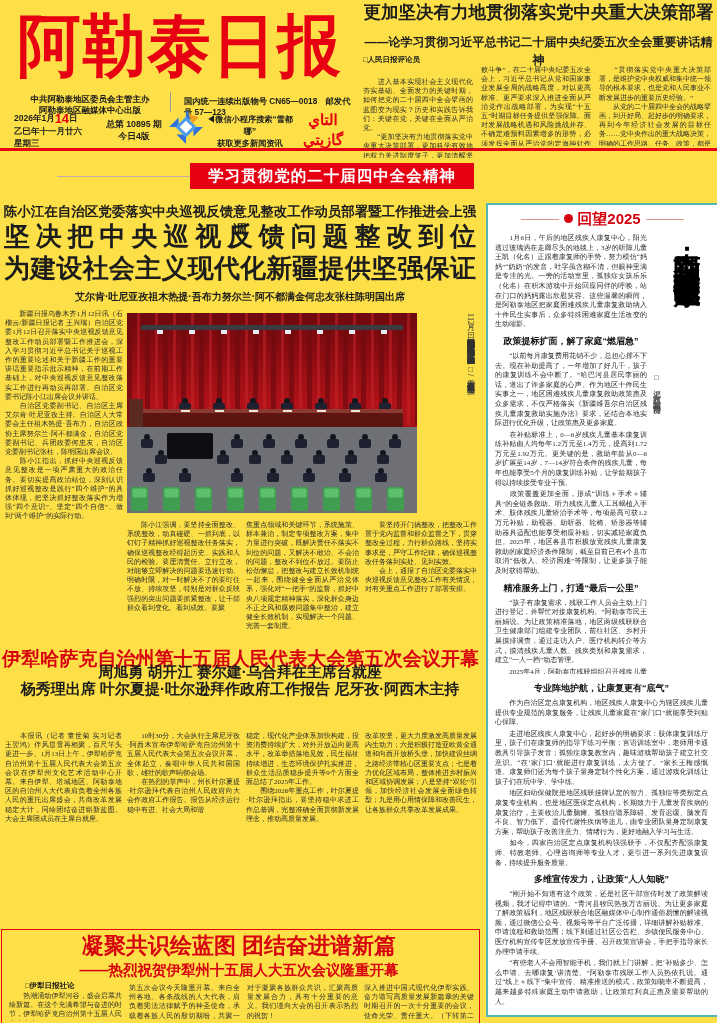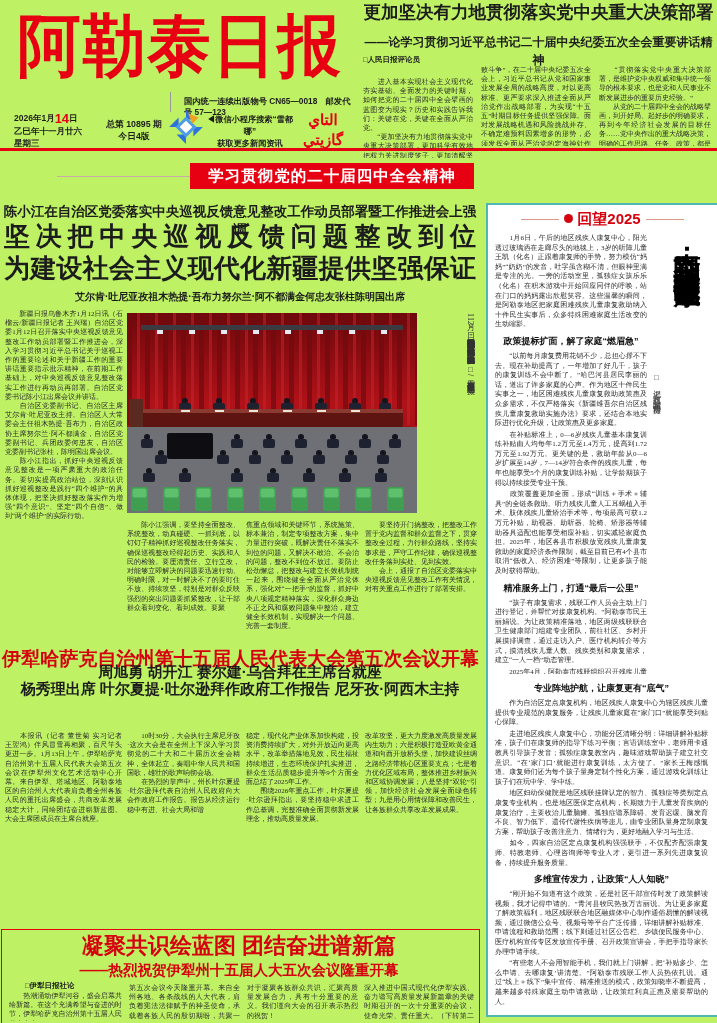--- a/index.html
+++ b/index.html
@@ -1,16 +1,16 @@
 <!DOCTYPE html>
 <html><head>
 <meta charset="utf-8">
 <style>
   html,body{margin:0;padding:0;background:#e8e8e4;}
-  #page{position:relative;width:717px;height:1023px;background:#bef264;margin:0 auto;
+  #page{position:relative;width:717px;height:1023px;background:#fde047;margin:0 auto;
         overflow:hidden;font-family:"Liberation Serif",serif;color:#1c1c1c;text-decoration:underline;}
   .abs{position:absolute;}
   .col{position:absolute;font-size:7px;line-height:9.2px;text-align:justify;
        overflow:hidden;white-space:pre-line;color:#2a2a2a;}
   
   .masthead-title{left:2px;top:4px;width:356px;font-size:63px;font-weight:900;color:#e60012;
       font-family:"Liberation Serif",serif;letter-spacing:2px;line-height:84px;text-align:center;
       transform:scaleY(1.08);}
   .org{left:14px;top:94px;width:152px;font-size:8.5px;font-weight:bold;line-height:11px;
       text-align:center;font-family:"Liberation Sans",sans-serif;}
@@ -84,20 +84,24 @@
       font-family:"Liberation Sans",sans-serif;letter-spacing:-1px;line-height:48px;}
   .rv-wide{position:absolute;left:7px;top:472px;width:213px;height:332px;overflow:hidden;}
 </style>
 </head>
 <body>
 
 <div id="page">
 
   <div class="abs masthead-title">阿勒泰日报</div>
 
+  <div class="abs org">
+    <div>中共阿勒泰地区委员会主管主办</div>
+    <div>阿勒泰地区融媒体中心出版</div>
+  </div>
 
   <div class="abs vdivider"></div>
 
   <div class="abs pubno">国内统一连续出版物号 CN65—0018　邮发代号 57—123</div>
 
   <div class="abs dateblock">
     <div><span>2026年1月</span><span class="big">14</span><span>日</span></div>
     <div>乙巳年十一月廿六</div>
     <div>星期三</div>
   </div>
@@ -252,21 +256,21 @@
   <div class="col" style="left:127px;top:521px;width:113px;height:121px;">　　陈小江强调，要坚持全面整改、系统整改，动真碰硬、一抓到底，以钉钉子精神抓好巡视整改任务落实，确保巡视整改经得起历史、实践和人民的检验。要厘清责任、立行立改，对能够立即解决的问题要迅速行动、明确时限，对一时解决不了的要盯住不放、持续攻坚，特别是对群众反映强烈的突出问题要抓紧整改，让干部群众看到变化、看到成效。要聚</div>
   <div class="col" style="left:246px;top:521px;width:113px;height:121px;">焦重点领域和关键环节，系统施策、标本兼治，制定专项整改方案，集中力量进行突破，既解决责任不落实不到位的问题，又解决不敢治、不会治的问题，整改不到位不放过。要防止松劲懈怠，把整改与建立长效机制统一起来，围绕健全全面从严治党体系，强化对“一把手”的监督，抓好中央八项规定精神落实，深化群众身边不正之风和腐败问题集中整治，建立健全长效机制，实现解决一个问题、完善一套制度。</div>
   <div class="col" style="left:365px;top:521px;width:112px;height:121px;">　　要坚持开门搞整改，把整改工作置于党内监督和群众监督之下，贯穿整改全过程，力行群众路线，坚持实事求是，严守工作纪律，确保巡视整改任务落到实处、见到实效。
 　　会上，通报了自治区党委落实中央巡视反馈意见整改工作有关情况，对有关重点工作进行了部署安排。</div>
 
   <div class="abs cg-head">伊犁哈萨克自治州第十五届人民代表大会第五次会议开幕</div>
   <div class="abs cg-sub1">杨秀理出席 叶尔夏提·吐尔逊拜作政府工作报告 尼牙孜·阿西木主持</div>
   <div class="abs cg-sub2">周旭勇 胡开江 赛尔建·乌合拜在主席台就座</div>
 
   <div class="col" style="left:5px;top:732px;width:117px;height:192px;">　　本报讯（记者 董世菊 实习记者 王翌鸿）伴风冒雪再相聚，百尺竿头更进一步。1月13日上午，伊犁哈萨克自治州第十五届人民代表大会第五次会议在伊犁州文化艺术活动中心开幕。来自伊犁、塔城地区、阿勒泰地区的自治州人大代表肩负着全州各族人民的重托出席盛会，共商改革发展稳定大计，同绘团结奋进崭新蓝图。大会主席团成员在主席台就座。</div>
-  <div class="col" style="left:127px;top:732px;width:113px;height:192px;">　　10时30分，大会执行主席尼牙孜·这次大会是在全州上下深入学习贯彻党的二十大和二十届历次全会精神，全体起立，奏唱中华人民共和国国歌，雄壮的歌声响彻会场。
+  <div class="col" style="left:127px;top:732px;width:113px;height:192px;">　　10时30分，大会执行主席尼牙孜·阿西木宣布伊犁哈萨克自治州第十五届人民代表大会第五次会议开幕，全体起立，奏唱中华人民共和国国歌，雄壮的歌声响彻会场。
 　　在热烈的掌声中，州长叶尔夏提·吐尔逊拜代表自治州人民政府向大会作政府工作报告。报告从经济运行稳中有进、社会大局和谐</div>
   <div class="col" style="left:246px;top:732px;width:113px;height:192px;">稳定，现代化产业体系加快构建，投资消费持续扩大，对外开放迈向更高水平，改革举措落地见效，民生福祉持续增进，生态环境保护扎实推进，群众生活品质稳步提升等9个方面全面总结了2025年工作。
 　　围绕2026年重点工作，叶尔夏提·吐尔逊拜指出，要坚持稳中求进工作总基调，完整准确全面贯彻新发展理念，推动高质量发展。</div>
   <div class="col" style="left:365px;top:732px;width:112px;height:192px;">改革攻坚，更大力度激发高质量发展内生动力；六是积极打造亚欧黄金通道和向西开放桥头堡，加快建设丝绸之路经济带核心区重要支点；七是着力优化区域布局，整体推进乡村振兴和区域协调发展；八是坚持“双轮”引领，加快经济社会发展全面绿色转型；九是用心用情保障和改善民生，让各族群众共享改革发展成果。</div>
 
   <div class="abs bot-box"></div>
   <div class="abs bot-h1">凝聚共识绘蓝图 团结奋进谱新篇</div>
   <div class="abs bot-h2">——热烈祝贺伊犁州十五届人大五次会议隆重开幕</div>
   <div class="abs bot-byline">□伊犁日报社论</div>
 
@@ -291,21 +295,21 @@
       <p class="rv-p">　　“孩子有康复需求，残联工作人员会主动上门进行登记，并帮忙对接康复机构。”阿勒泰市民王丽娟说。为让政策精准落地，地区两级残联联合卫生健康部门组建专业团队，前往社区、乡村开展摸排调查，通过走访入户、医疗机构转介等方式，摸清残疾儿童人数、残疾类别和康复需求，建立“一人一档”动态管理。</p>
       <p class="rv-p">　　2025年4月，阿勒泰市残联组织召开残疾儿童家长沟通联谊会，现场解读《新疆维吾尔自治区残疾儿童康复救助实施办法》，并邀请医疗专家为7—14岁残疾儿童开展综合康复评定，从智力、肢体、言语等多个维度进行分析，为制定个性化康复方案提供科学依据。针对部分孩子行动不便的情况，康复服务延伸至家庭——富蕴县的康复师每月都会上门，为脑瘫患儿小雨（化名）进行肢体训练，并指导家长在家开展辅助康复。</p>
     </div>
 
     <div class="rv-byline">□记者 古扎丽·阿布都热西提</div>
     <div class="rv-vtitle">阿勒泰：让康复暖阳照亮每个孩子的路</div>
 
     <div class="rv-wide">
       <div class="rv-h2">专业阵地护航，让康复更有“底气”</div>
       <p class="rv-p">　　作为自治区定点康复机构，地区残疾人康复中心为辖区残疾儿童提供专业规范的康复服务，让残疾儿童家庭在“家门口”就能享受到贴心保障。</p>
-      <p class="rv-p">　　走进地区残疾人康复中心，功能分区清晰分明：详细讲解补贴标准，孩子们在康复师的指导下练习平衡；言语训练室中，老师用卡通教具引导孩子发音；孤独症康复教室内，趣味游戏帮助孩子建立社交意识。“在‘家门口’就能进行康复训练，太方便了。”家长王梅感慨道。康复师们还为每个孩子量身定制个性化方案，通过游戏化训练让孩子们在玩中学、学中练。</p>
+      <p class="rv-p">　　走进地区残疾人康复中心，起好步的明确要求：肢体康复训练厅里，孩子们在康复师的指导下练习平衡；言语训练室中，老师用卡通教具引导孩子发音；孤独症康复教室内，趣味游戏帮助孩子建立社交意识。“在‘家门口’就能进行康复训练，太方便了。”家长王梅感慨道。康复师们还为每个孩子量身定制个性化方案，通过游戏化训练让孩子们在玩中学、学中练。</p>
       <p class="rv-p">　　地区妇幼保健院是地区残联挂牌认定的智力、孤独症等类别定点康复专业机构，也是地区医保定点机构，长期致力于儿童发育疾病的康复治疗，主要收治儿童脑瘫、孤独症谱系障碍、发育迟缓、脑发育不良、智力低下、遗传代谢性疾病等患儿，由专业团队量身定制康复方案，帮助孩子改善注意力、情绪行为，更好地融入学习与生活。</p>
       <p class="rv-p">　　如今，四家自治区定点康复机构强强联手，不仅配齐配强康复师、特教老师、心理咨询师等专业人才，更引进一系列先进康复设备，持续提升服务质量。</p>
       <div class="rv-h2">多维宣传发力，让政策“人人知晓”</div>
       <p class="rv-p">　　“刚开始不知道有这个政策，还是社区干部宣传时发了政策解读视频，我才记得申请的。”青河县牧民热孜万古丽说。为让更多家庭了解政策福利，地区残联联合地区融媒体中心制作通俗易懂的解读视频，通过微信公众号、视频号等平台广泛传播，详细讲解补贴标准、申请流程和救助范围；线下则通过社区公告栏、乡镇便民服务中心、医疗机构宣传专区发放宣传手册、召开政策宣讲会，手把手指导家长办理申请手续。</p>
       <p class="rv-p">　　“有些老人不会用智能手机，我们就上门讲解，把‘补贴多少、怎么申请、去哪康复’讲清楚。”阿勒泰市残联工作人员热依扎说。通过“线上＋线下”集中宣传、精准推送的模式，政策知晓率不断提高，越来越多特殊家庭主动申请救助，让政策红利真正惠及需要帮助的人。</p>
 
     </div>
   </div>
 
 </div>

